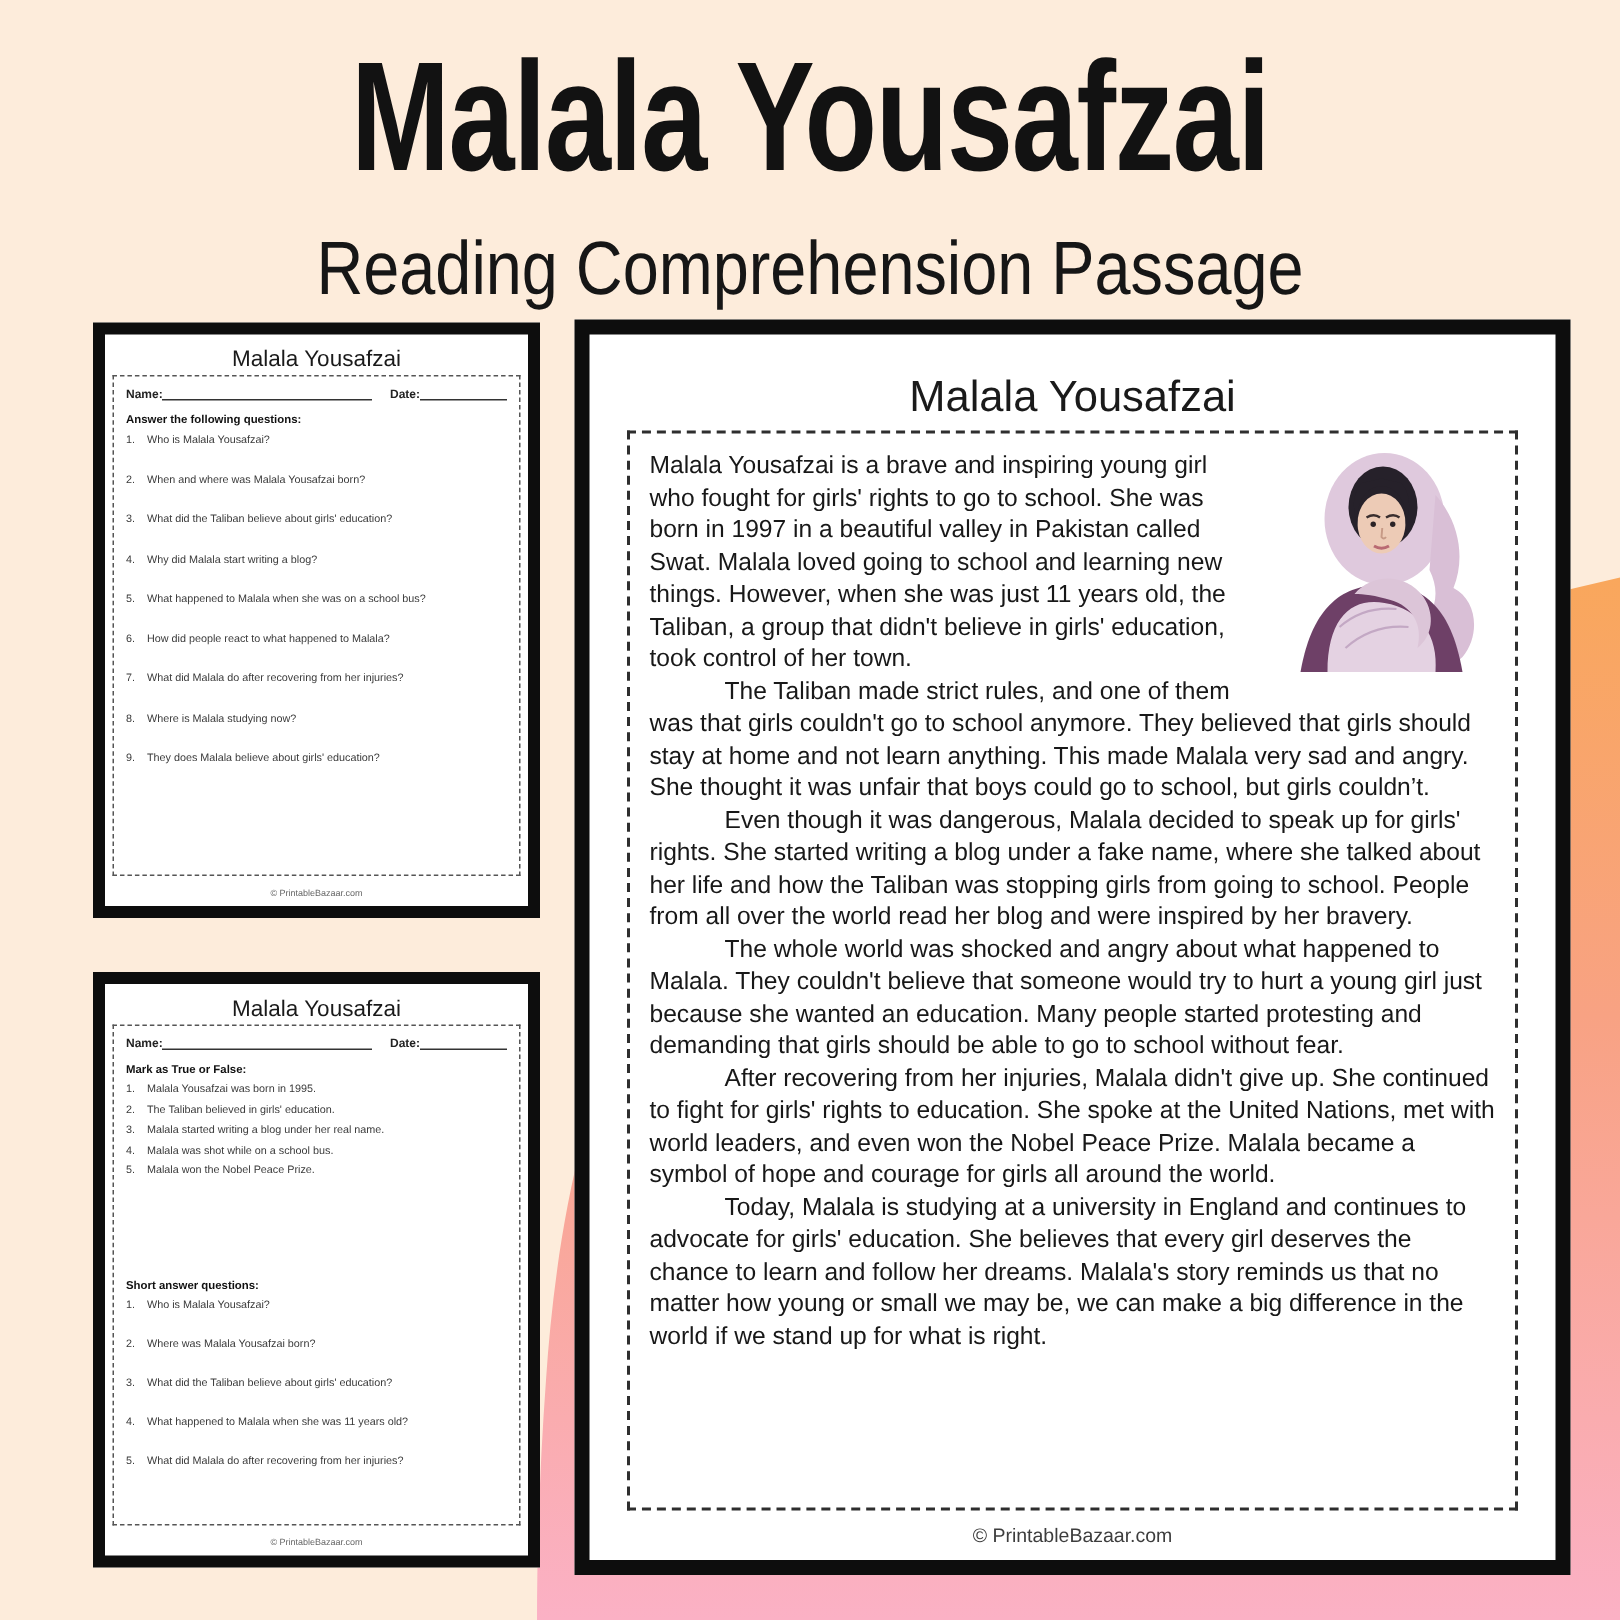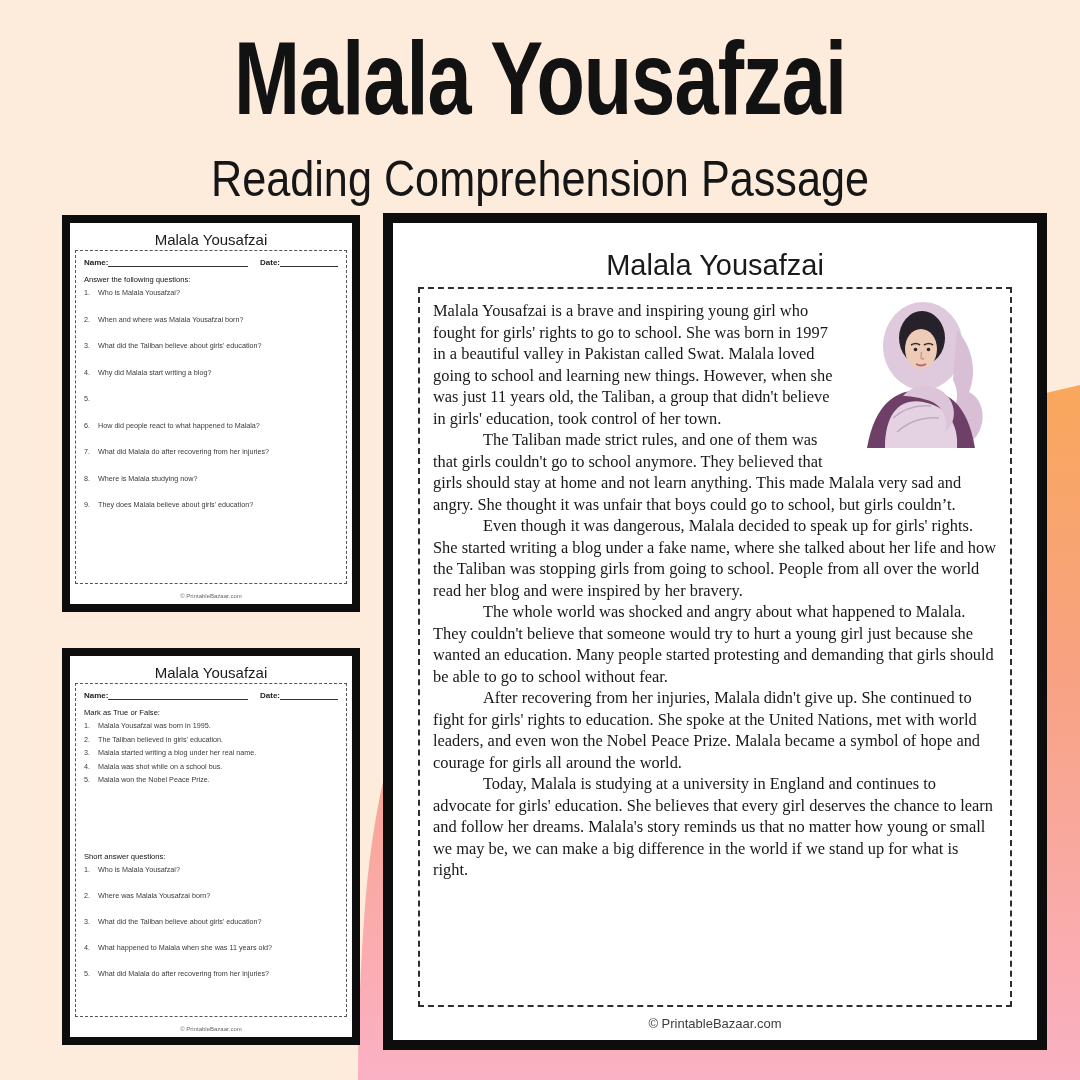--- a/index.html
+++ b/index.html
@@ -30,36 +30,36 @@
   .ws-title{position:absolute;top:8px;left:0;right:0;text-align:center;font-size:15px;color:#1a1a1a;}
   .ws-box{
     position:absolute;top:27px;left:5px;right:5px;bottom:20px;
     border:1px dashed #555;padding:5px 8px;box-sizing:border-box;overflow:hidden;
   }
   .nd-row{display:flex;align-items:center;font-size:8px;font-weight:700;color:#222;height:13px;}
   .nd-line{display:inline-block;border-bottom:1px solid #333;height:8px;}
   .nd-line.long{width:140px;margin-right:auto;}
   .nd-line.short{width:58px;}
   .nd-date{margin-left:auto;}
-  .ws-heading{font-size:7.6px;font-weight:400;color:#111;margin-top:6px;margin-bottom:5px;}
+  .ws-heading{font-size:7.6px;font-weight:700;color:#111;margin-top:6px;margin-bottom:5px;}
   .q-list{margin:0;padding:0;list-style:none;}
   .q-list li{display:flex;font-size:7.2px;color:#3a3a3a;line-height:1.2;}
   .q-num{width:14px;flex:0 0 14px;}
   #ws1 .q-list li{height:26.5px;}
   #ws2 .tf .q-list li{height:13.6px;}
   #ws2 .sa .q-list li{height:26px;}
   .tf-spacer{height:56px;}
   .ws-footer{position:absolute;bottom:5px;left:0;right:0;text-align:center;font-size:6px;color:#666;}
   
   .main-title{position:absolute;top:26px;left:0;right:0;text-align:center;font-size:29px;color:#1a1a1a;}
   .main-box{
     position:absolute;top:64px;left:25px;right:25px;bottom:33px;
     border:2px dashed #2e2e2e;padding:11px 13px;box-sizing:border-box;overflow:hidden;
   }
-  .paras{font-size:16.4px;line-height:21.5px;color:#181818;text-align:left;font-family:Liberation Serif, serif;}
+  .paras{font-size:16.4px;line-height:21.5px;color:#181818;text-align:left;}
   .paras p{margin:0;}
   .paras p:not(:first-of-type){text-indent:50px;}
   .portrait{float:right;width:152px;height:148px;margin:0 0 6px 10px;}
   .main-footer{position:absolute;bottom:9px;left:0;right:0;text-align:center;font-size:13px;color:#3d3d3d;}
 </style>
 </head>
 <body>
 
 <svg class="bg-blob" width="1080" height="1080" viewBox="0 0 1080 1080" aria-hidden="true">
   <defs>
@@ -104,20 +104,21 @@
           <span class="q-text">What did the Taliban believe about girls' education?</span>
         </li>
 
         <li>
           <span class="q-num">4.</span>
           <span class="q-text">Why did Malala start writing a blog?</span>
         </li>
 
         <li>
           <span class="q-num">5.</span>
+          <span class="q-text">What happened to Malala when she was on a school bus?</span>
         </li>
 
         <li>
           <span class="q-num">6.</span>
           <span class="q-text">How did people react to what happened to Malala?</span>
         </li>
 
         <li>
           <span class="q-num">7.</span>
           <span class="q-text">What did Malala do after recovering from her injuries?</span>

